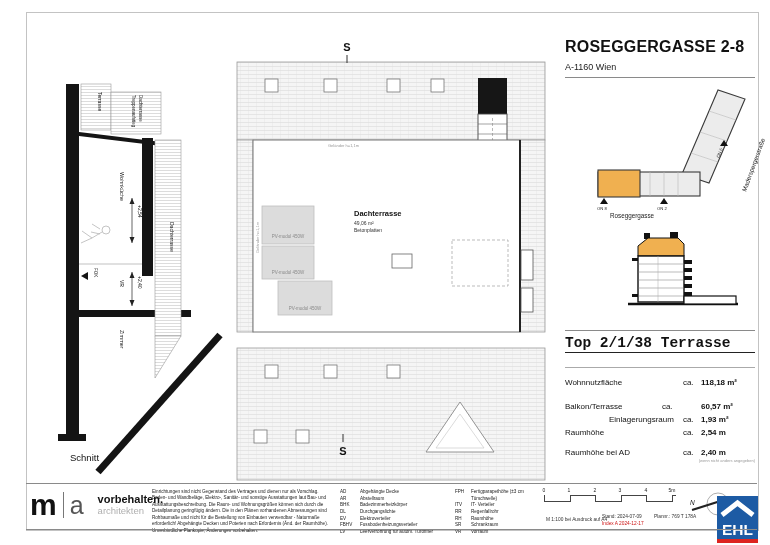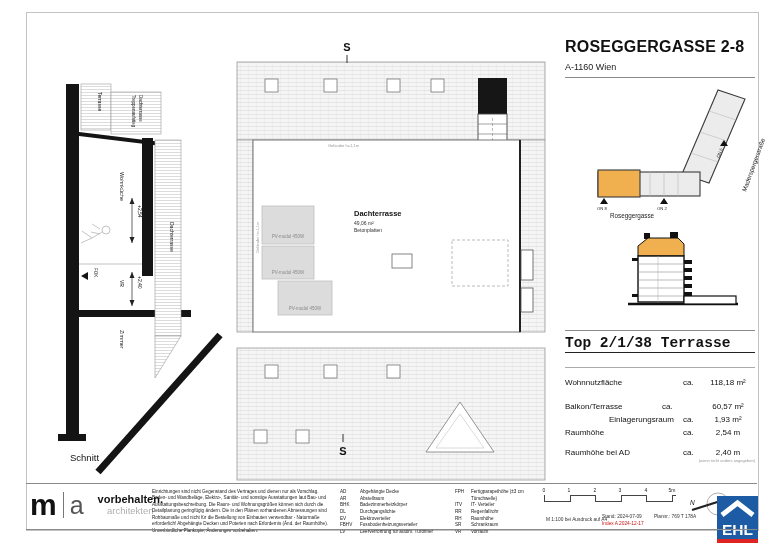--- a/index.html
+++ b/index.html
@@ -11,33 +11,33 @@
   .frame{border:1px solid #c3c3c3;}
   .hline{background:#8a8a8a;height:1px;}
   
   .h-title{font-size:16px;font-weight:bold;letter-spacing:.2px;}
   .h-sub{font-size:9px;color:#222;}
   .unit-title{font-size:14.5px;font-weight:bold;font-family:Liberation Mono, monospace;}
   .row-flex{display:flex;justify-content:space-between;align-items:baseline;}
   .u-row{display:flex;font-size:8px;line-height:10px;}
   .u-row .lbl{flex:1;}
   .u-row .ca{width:18px;}
-  .u-row .val{width:54px;text-align:center;}
+  .u-row .val{width:54px;text-align:left;font-weight:bold;}
   .note{font-size:4px;color:#999;text-align:right;}
   
   .disc{font-size:4.6px;line-height:1.4;color:#222;}
   .abbr{font-size:4.6px;line-height:1.45;color:#222;}
   .abbr .r{display:flex;}
   .abbr .k{width:20px;flex:none;}
   .abbr .v{flex:1;}
   .small-note{font-size:4.8px;color:#333;}
   .logo-m{font-size:30px;font-weight:bold;line-height:26px;}
   .logo-a{font-size:25px;font-weight:normal;color:#555;line-height:24px;}
   .logo-name{font-size:11px;font-weight:bold;line-height:11px;}
-  .logo-sub{font-size:9.5px;color:#b0b0b0;line-height:11px;text-align:center;}
+  .logo-sub{font-size:9.5px;color:#b0b0b0;line-height:11px;}
   .scale-lab{position:absolute;top:0;font-size:5px;color:#222;transform:translateX(-50%);}
   .scale-line{position:absolute;top:8px;left:0;width:132px;height:1px;background:#444;}
   .scale-box{position:absolute;top:8px;width:25px;height:6px;border:1px solid #444;border-top:none;background:#fff;}
 </style>
 </head>
 <body>
 
 <div class="sheet">
 
   <div class="abs frame" style="left:26px;top:12px;width:731px;height:517px;"></div>

